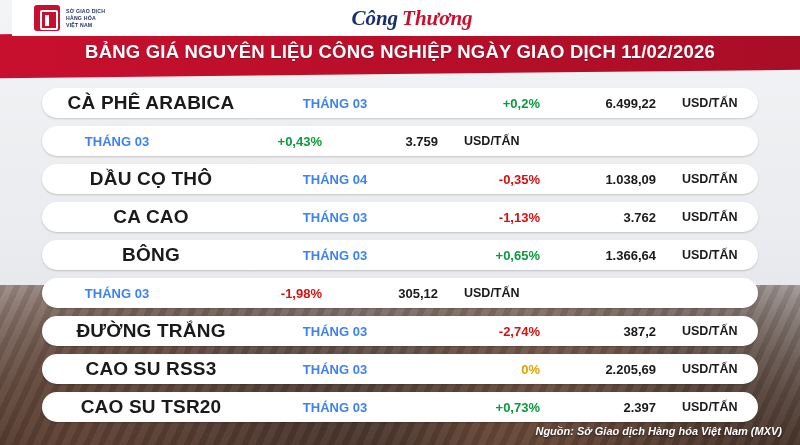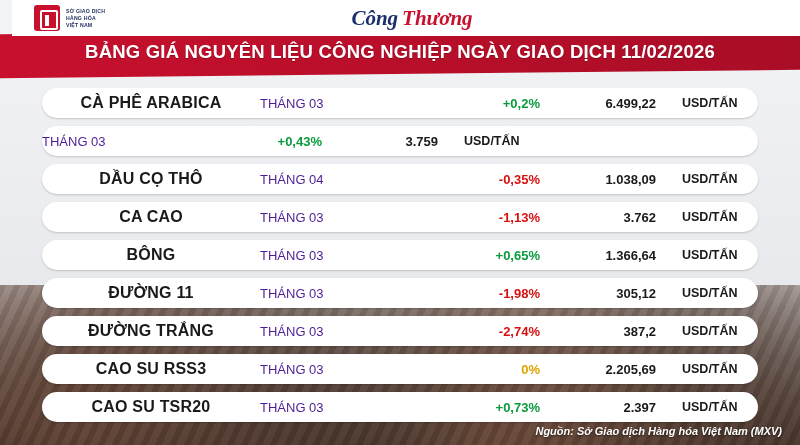--- a/index.html
+++ b/index.html
@@ -86,26 +86,26 @@
   }
   .row {
     display: flex; align-items: center;
     height: 30px; margin-bottom: 8px;
     background: #ffffff;
     border-radius: 15px;
     box-shadow: 0 1px 2px rgba(0,0,0,.18);
   }
   .c-name {
     width: 218px; text-align: center;
-    font-size: 16px; font-weight: bold; color: #1a1a1a; letter-spacing: .2px;
+    font-size: 19px; font-weight: bold; color: #1a1a1a; letter-spacing: .2px;
     text-transform: uppercase;
   }
   .c-month {
-    width: 150px; 
-    font-size: 13px; font-weight: normal; color: #4c1d95;
+    width: 150px; text-align: center;
+    font-size: 13px; font-weight: bold; color: #3b82f6;
     text-transform: uppercase;
   }
   .c-change {
     width: 130px; text-align: right;
     font-size: 13px; font-weight: bold;
   }
   .c-price {
     width: 130px; text-align: right; padding-right: 14px;
     font-size: 13px; font-weight: bold; color: #1a1a1a;
   }
@@ -184,21 +184,20 @@
 
     <div class="row">
       <div class="c-name">BÔNG</div>
       <div class="c-month">THÁNG 03</div>
       <div class="c-change up">+0,65%</div>
       <div class="c-price">1.366,64</div>
       <div class="c-unit">USD/TẤN</div>
     </div>
 
     <div class="row">
-      <div class="c-name">ĐƯỜNG 11</div>
       <div class="c-month">THÁNG 03</div>
       <div class="c-change down">-1,98%</div>
       <div class="c-price">305,12</div>
       <div class="c-unit">USD/TẤN</div>
     </div>
 
     <div class="row">
       <div class="c-name">ĐƯỜNG TRẮNG</div>
       <div class="c-month">THÁNG 03</div>
       <div class="c-change down">-2,74%</div>

